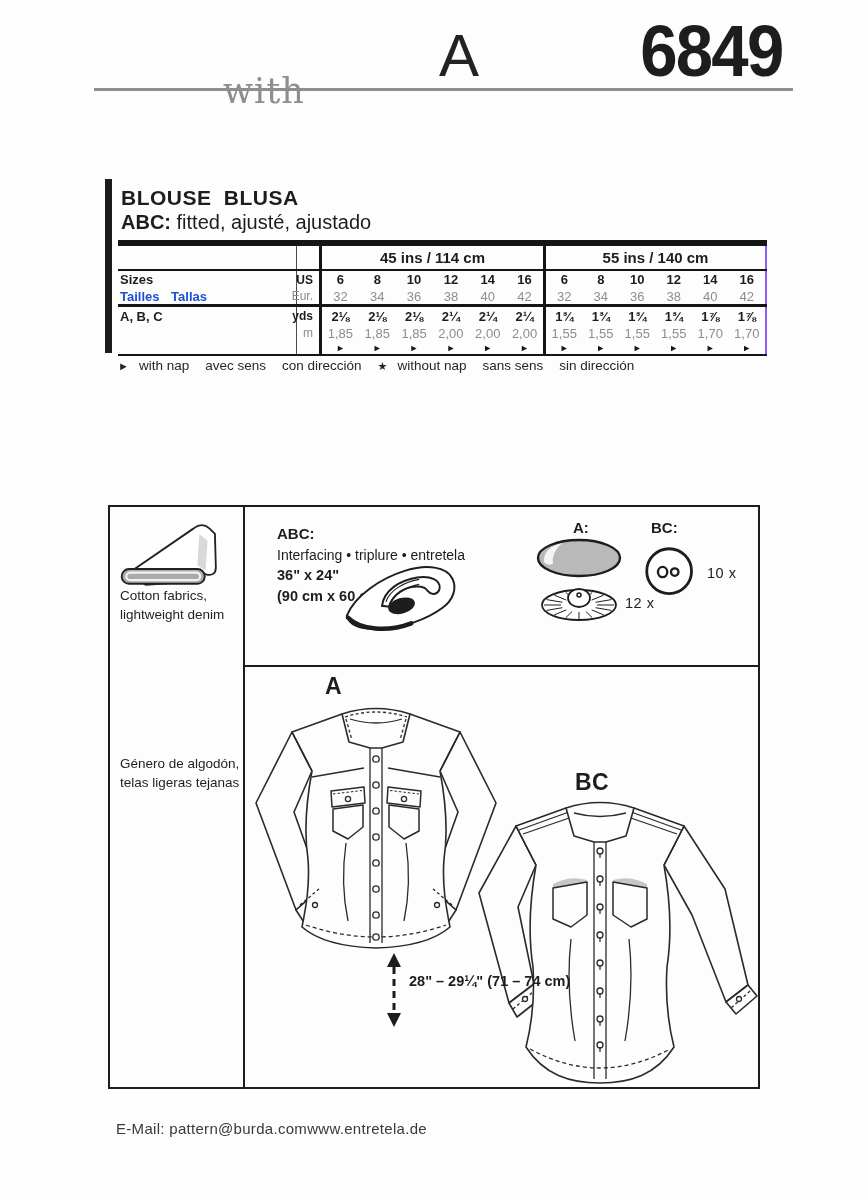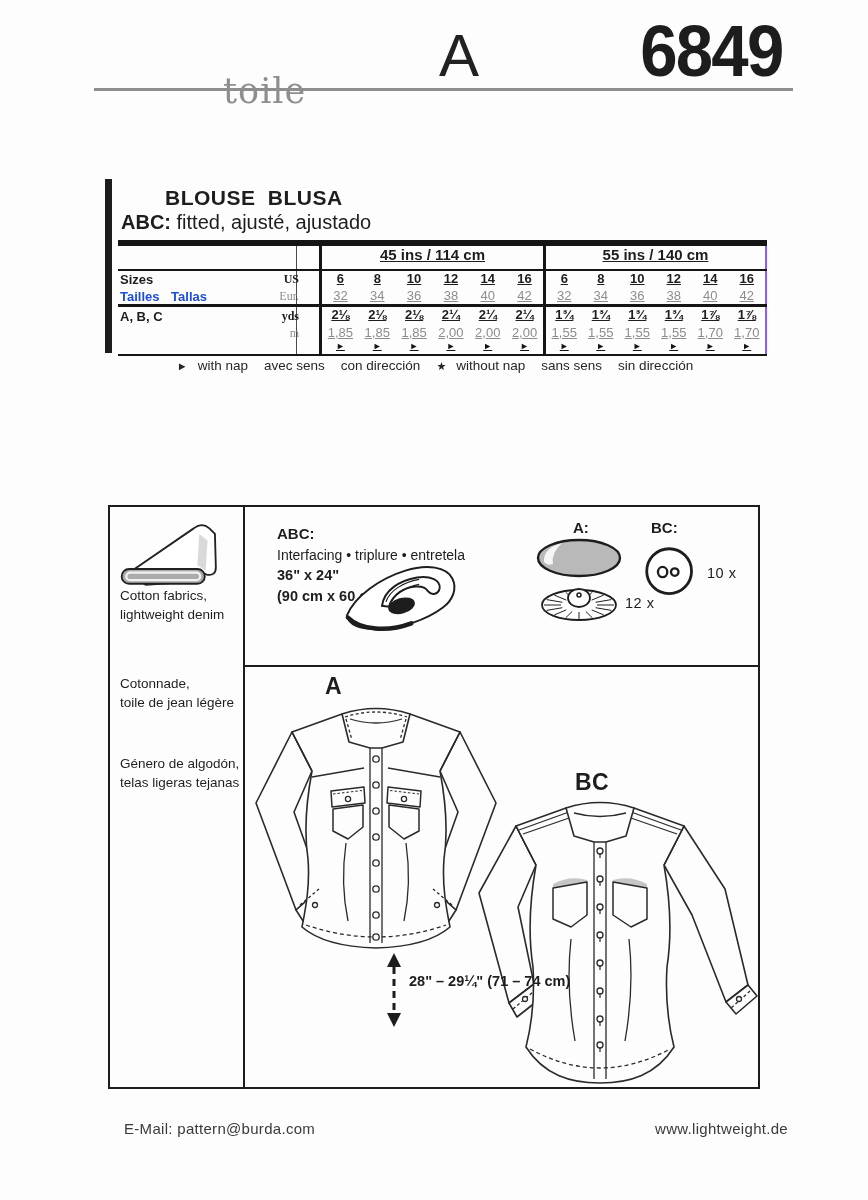--- a/index.html
+++ b/index.html
@@ -10,75 +10,75 @@
   .brand{position:absolute;left:102px;top:20px;font-size:70px;font-weight:bold;
          letter-spacing:-3px;line-height:1;color:#161616;}
   .brand-sub{position:absolute;left:223px;top:74px;font-family:"DejaVu Serif",serif;
          font-size:35px;line-height:1;color:#8e8e8e;letter-spacing:1px;}
   .view-letter{position:absolute;left:424px;top:26px;width:70px;text-align:center;
          font-size:60px;line-height:1;color:#222;}
   .pattern-no{position:absolute;right:86px;top:14px;font-size:73px;font-weight:bold;
          letter-spacing:-2px;line-height:1;transform:scaleX(.92);transform-origin:right;}
   
   .title-bar{position:absolute;left:105px;top:179px;width:7px;height:174px;background:#1d1d1d;}
-  .title{position:absolute;left:121px;top:186px;font-size:21px;font-weight:bold;letter-spacing:.5px;word-spacing:6px;margin-left:44px;}
+  .title{position:absolute;left:121px;top:186px;font-size:21px;font-weight:bold;letter-spacing:.5px;word-spacing:6px;}
   .subtitle{position:absolute;left:121px;top:211px;font-size:20px;}
   .subtitle b{font-weight:bold;}
   
   .yardage{position:absolute;left:118px;top:240px;width:649px;font-size:13px;}
   .t-topbar{height:6px;background:#151515;}
   .trow{display:flex;align-items:center;}
   .c-label{width:178px;box-sizing:border-box;padding-left:2px;white-space:nowrap;}
   .c-units{width:26px;box-sizing:border-box;border-left:1px solid #4a4a4a;border-right:3px solid #151515;
-           text-align:right;padding-right:20px;font-size:12px;white-space:nowrap;align-self:stretch;display:flex;align-items:center;justify-content:flex-end;font-family:Liberation Serif, serif;}
-  .c-grp{display:flex;box-sizing:border-box;align-self:stretch;text-decoration:underline;}
+           text-align:right;padding-right:6px;font-size:12px;white-space:nowrap;align-self:stretch;display:flex;align-items:center;justify-content:flex-end;}
+  .c-grp{display:flex;box-sizing:border-box;align-self:stretch;align-items:center;}
   .c-grp1{width:224px;border-right:3px solid #151515;}
   .c-grp2{width:221px;border-right:2px solid #8b5cf6;}
   .cell{flex:1;text-align:center;}
   .thead{height:23px;border-bottom:2px solid #151515;}
   .thead .c-grp{justify-content:center;font-weight:bold;font-size:15px;}
   .r-us{height:17px;font-weight:bold;}
   .r-eur{height:16px;color:#8d8d8d;border-bottom:3px solid #151515;}
   .r-eur .c-label{color:#1d4ed8;font-weight:bold;word-spacing:8px;}
   .r-yds{height:18px;font-weight:bold;}
   .r-m{height:16px;color:#8d8d8d;}
   .r-arrow{height:13px;font-size:9px;color:#151515;border-bottom:2px solid #151515;}
   
-  .nap{position:absolute;left:118px;top:358px;width:650px;display:flex;justify-content:center;
+  .nap{position:absolute;left:118px;top:358px;width:650px;display:flex;justify-content:flex-start;
        font-size:13.5px;color:#262626;}
   .nap .sym{margin-right:10px;font-size:11px;}
   .nap .words span{margin-right:16px;}
   
   .mainbox{position:absolute;left:108px;top:505px;width:652px;height:584px;border:2px solid #1d1d1d;box-sizing:border-box;}
   .fabcol{position:absolute;left:0;top:0;width:135px;height:100%;border-right:2px solid #1d1d1d;box-sizing:border-box;}
   .fabtext{position:absolute;left:10px;font-size:13.5px;line-height:1.4;white-space:pre-line;color:#1f1f1f;}
   .rightzone{position:absolute;left:135px;top:0;right:0;bottom:0;}
   .notions{position:relative;height:158px;border-bottom:2px solid #1d1d1d;}
   .abcblock{position:absolute;left:32px;top:16px;line-height:1.45;font-size:14px;}
   .abcblock .h{font-weight:bold;font-size:15px;}
   .abcblock .b{font-weight:bold;font-size:14.5px;}
   .lbl{position:absolute;font-weight:bold;font-size:15px;}
   .qty{position:absolute;font-size:14.5px;letter-spacing:.5px;}
   .garments{position:relative;height:422px;}
   .glabel{position:absolute;font-size:23px;font-weight:bold;letter-spacing:.5px;}
   .lennote{position:absolute;left:164px;top:306px;font-size:14.5px;font-weight:bold;white-space:nowrap;}
   
   .foot1{position:absolute;left:108px;top:1099px;width:664px;font-size:15px;color:#3a3a3a;
          letter-spacing:.3px;word-spacing:2.5px;white-space:nowrap;}
-  .foot2{position:absolute;left:124px;top:1120px;width:664px;display:flex;justify-content:space-between;
+  .foot2{position:absolute;left:116px;top:1120px;width:664px;display:flex;justify-content:flex-start;
          font-size:15px;color:#3a3a3a;letter-spacing:.3px;}
   svg{display:block;}
 </style>
 </head>
 <body>
 
 <div class="page">
 
   <div class="logo-line"></div>
-  <div class="brand-sub">toile</div>
+  <div class="brand-sub">with</div>
   <div class="view-letter">A</div>
   <div class="pattern-no">6849</div>
 
   <div class="title-bar"></div>
   <div class="title">BLOUSE BLUSA</div>
   <div class="subtitle"><b>ABC:</b><span> fitted, ajusté, ajustado</span></div>
 
   <div class="yardage">
     <div class="t-topbar"></div>
     <div class="trow thead">
@@ -206,22 +206,20 @@
 
     <div class="fabcol">
       <svg style="position:absolute;left:8px;top:12px" width="120" height="76" viewBox="0 0 130 82">
         <path d="M12,58 L82,10 Q91,3 99,10 L105,16 L106,52 Q106,62 96,60 L89,57 Q87,67 77,68 L30,71 Z" fill="#fff" stroke="#222" stroke-width="2"></path>
         <path d="M88,16 L97,23 L95,56 L86,50 Z" fill="#d9d9d9" stroke="none"></path>
         <rect x="4" y="54" width="90" height="16" rx="8" fill="#ababab" stroke="#222" stroke-width="2"></rect>
         <rect x="9" y="58" width="80" height="8" rx="4" fill="none" stroke="#f2f2f2" stroke-width="2.5"></rect>
       </svg>
       <div class="fabtext" style="top:80px">Cotton fabrics,
 lightweight denim</div>
-      <div class="fabtext" style="top:168px">Cotonnade,
-toile de jean légère</div>
       <div class="fabtext" style="top:248px">Género de algodón,
 telas ligeras tejanas</div>
     </div>
 
     <div class="rightzone">
 
       <div class="notions">
         <div class="abcblock">
           <div class="h">ABC:</div>
           <div>Interfacing • triplure • entretela</div>
@@ -396,15 +394,15 @@
           <line x1="9" y1="14" x2="9" y2="60" stroke="#1d1d1d" stroke-width="3" stroke-dasharray="7,5"></line>
           <polygon points="9,74 16,60 2,60" fill="#1d1d1d"></polygon>
         </svg>
         <div class="lennote">28" – 29¼" (71 – 74 cm)</div>
       </div>
     </div>
   </div>
 
   <div class="foot2">
     <span>E-Mail: pattern@burda.com</span>
-    <span>www.lightweight.de</span>
+    <span>www.entretela.de</span>
   </div>
 </div>
 
 </body></html>

